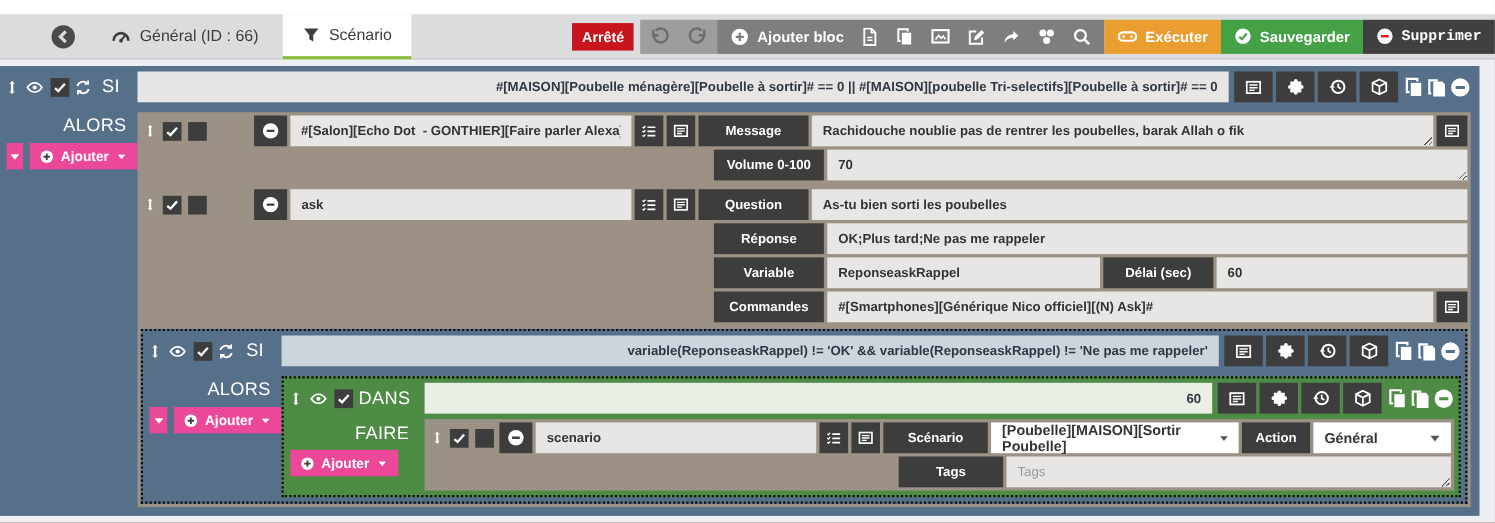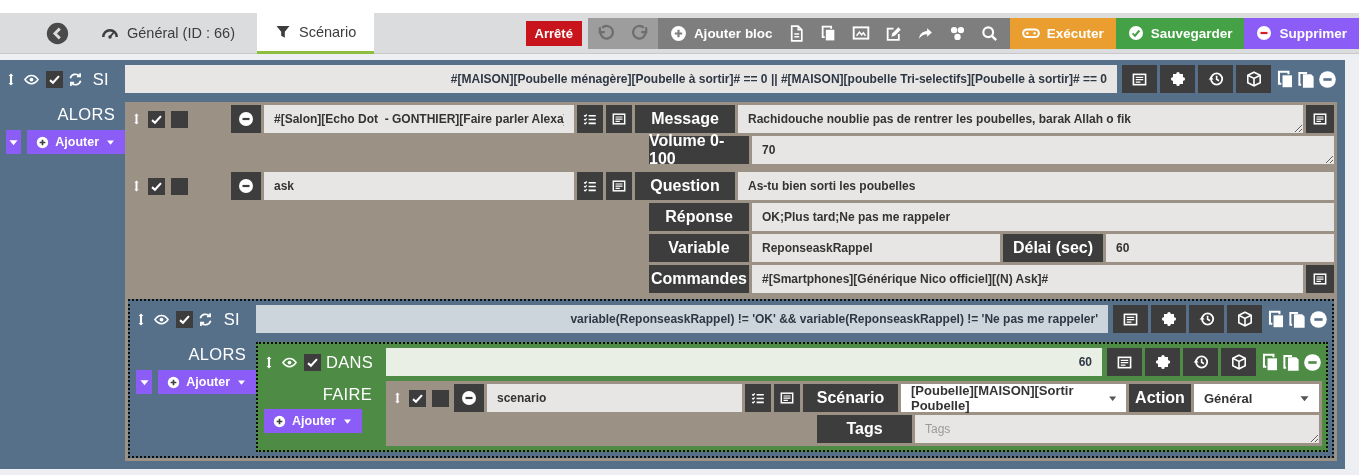--- a/index.html
+++ b/index.html
@@ -34,38 +34,38 @@
   .seg-light { background:#9d9d9d; color:#6e6e6e; padding:0 9px; gap:16px; margin-left:6px; }
   .seg-dark  { background:#7e7e7e; color:#ffffff; padding:0 12px; gap:15px; }
   .seg .tbico { cursor:pointer; }
   .addblock { display:flex; align-items:center; gap:7px; color:#fff; font-weight:bold; font-size:13.5px; cursor:pointer; }
   .cbtn {
     height:31px; display:flex; align-items:center; gap:7px;
     padding:15px 12px; color:#fff; font-weight:bold; font-size:13.5px; cursor:pointer; border:none;
   }
   .cbtn-orange { background:#eb9e30; }
   .cbtn-green  { background:#45a145; }
-  .cbtn-red    { background:#8b5cf6; }
+  .cbtn-red    { background:#404040;font-family:Liberation Mono, monospace; }
 
   
   .scn { margin-top:6px; }
   .blk-if {
     background:#56708a; width:1345px;
     padding:5px 8px 8px 0; display:flex;
   }
   .if-side { width:125px; flex:none; color:#fff; }
   .if-main { flex:1; min-width:0; }
 
   .side-head { height:28px; display:flex; align-items:center; gap:5px; padding-left:5px; }
   .kw { font-size:16.5px; color:#fff; letter-spacing:.3px; }
   .kw-si { margin-left:auto; margin-right:16px; }
   .kw-alors { display:block; text-align:right; margin:12px 10px 6px 0; }
   .side-btns { display:flex; gap:6px; padding-left:6px; }
   .dbtn {
-    background:#8b5cf6; color:#fff; border:none; cursor:pointer;
+    background:#ec4899; color:#fff; border:none; cursor:pointer;
     height:24px; display:flex; align-items:center; justify-content:center; gap:6px;
     font-size:12.5px; font-weight:bold; padding:0 9px;
   }
   .dbtn-caret { width:32px; padding:0; }
 
   .hrow { display:flex; align-items:center; }
   .cond {
     flex:1; height:28px; border:none; background:#e7e6e4;
     font:bold 12px "Liberation Sans", sans-serif; color:#2e3744; padding:0 10px; min-width:0;text-align:right;
   }
@@ -95,21 +95,21 @@
     height:28px; border:none; background:#e7e6e4; min-width:0; overflow:hidden;
     font:bold 12px "Liberation Sans", sans-serif; color:#333; padding:7px 10px 0 10px;
     resize:both;
   }
   .ta::placeholder { color:#9a9a9a; font-weight:normal; }
   .cmd { width:310px; flex:none; }
   .cmd-sm { width:255px; flex:none; }
   .sbtn { width:26px; height:28px; flex:none; background:#3d3d3d; color:#fff; border:none; cursor:pointer; display:flex; align-items:center; justify-content:center; }
   .flabel {
     width:100px; height:28px; flex:none; background:#3d3d3d; color:#fff;
-    font-weight:bold; font-size:16px; display:flex; align-items:center; justify-content:center;
+    font-weight:bold; font-size:12px; display:flex; align-items:center; justify-content:center;
   }
   .flabel-sm { width:62px; }
   .grow { flex:1; }
   .indent1 { margin-left:507px; }
   .indent2 { margin-left:414px;justify-content:flex-end; }
   .sel {
     height:28px; background:#ffffff; display:flex; align-items:center;
     font-weight:bold; font-size:13px; color:#333; padding:0 8px 0 10px; cursor:pointer; min-width:0;
   }
   .sel .caret { margin-left:auto; color:#555; }

